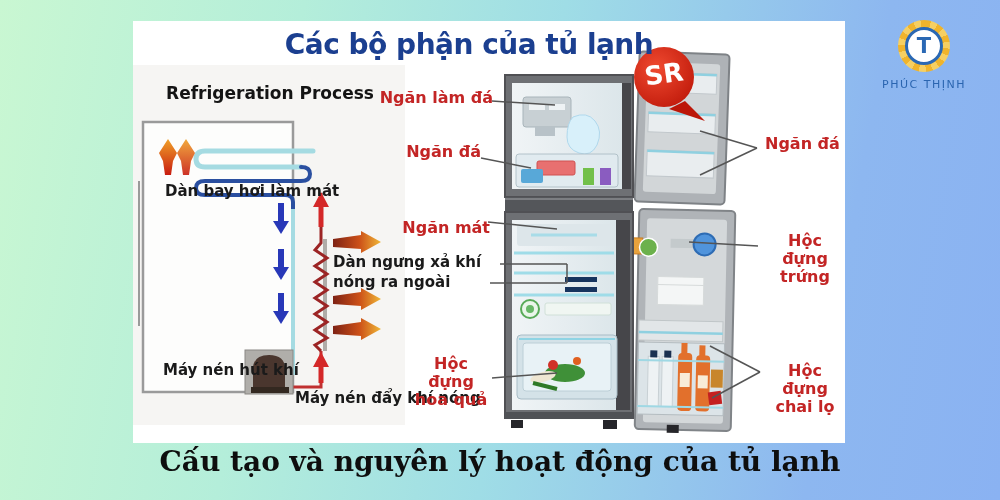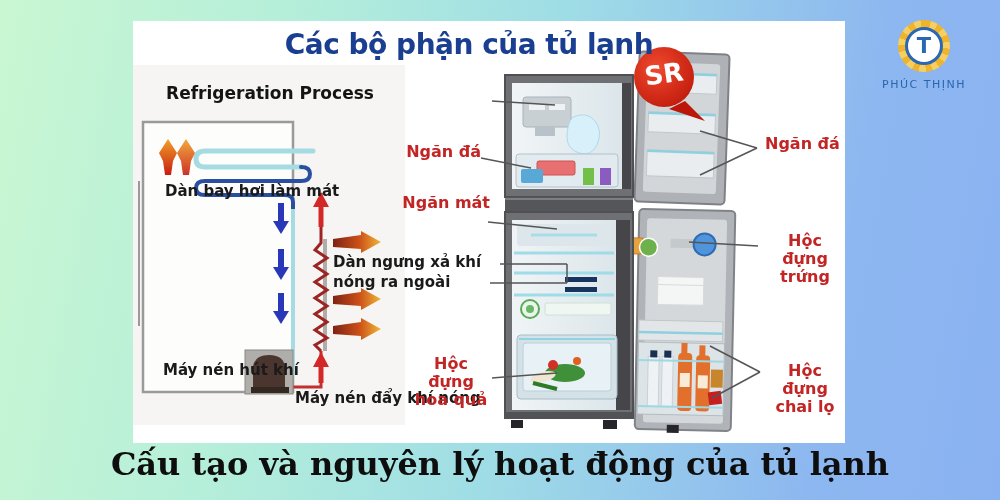--- a/index.html
+++ b/index.html
@@ -45,21 +45,21 @@
     display:flex;align-items:center;justify-content:center;
   }
   .gear-inner span{font-size:21px;font-weight:800;color:#2a68b4;line-height:1;}
   .brand-name{
     position:absolute;left:-5px;top:58px;width:110px;text-align:center;
     font-size:11px;font-weight:normal;color:#2a65b0;letter-spacing:1.5px;white-space:nowrap;
   }
   
   .bottom-title{
     left:0;top:445px;width:1000px;text-align:center;
-    font-family:"DejaVu Serif",serif;font-size:32px;font-weight:bold;color:#0e0e0e;
+    font-family:"DejaVu Serif",serif;font-size:28px;font-weight:bold;color:#0e0e0e;
   }
   svg{position:absolute;left:0;top:0;}
 </style>
 </head>
 <body>
 
 <div id="page">
 
   <div id="card">
 
@@ -246,22 +246,23 @@
 
     <div class="abs top-title">Các bộ phận của tủ lạnh</div>
 
     <div class="abs proc-title">Refrigeration Process</div>
     <div class="abs diag-label" style="left:32px;top:161px;">Dàn bay hơi làm mát</div>
     <div class="abs diag-label pre" style="left:200px;top:232px;white-space:pre-line;">Dàn ngưng xả khí
 nóng ra ngoài</div>
     <div class="abs diag-label" style="left:30px;top:340px;">Máy nén hút khí</div>
     <div class="abs diag-label" style="left:162px;top:368px;">Máy nén đẩy khí nóng</div>
 
+    <div class="abs red-label ra" style="left:230px;top:68px;width:130px;">Ngăn làm đá</div>
     <div class="abs red-label ra" style="left:230px;top:122px;width:118px;">Ngăn đá</div>
-    <div class="abs red-label ra" style="left:230px;top:173px;width:127px;">Ngăn mát</div>
+    <div class="abs red-label ra" style="left:230px;top:198px;width:127px;">Ngăn mát</div>
     <div class="abs red-label ce" style="left:276px;top:334px;width:84px;">Hộc đựng hoa quả</div>
 
     <div class="abs red-label" style="left:632px;top:114px;white-space:nowrap;">Ngăn đá</div>
     <div class="abs red-label ce" style="left:630px;top:211px;width:84px;">Hộc đựng trứng</div>
     <div class="abs red-label ce" style="left:630px;top:341px;width:84px;">Hộc đựng chai lọ</div>
 
     <div class="abs sr-text">SR</div>
   </div>
 
   <div id="logo">

